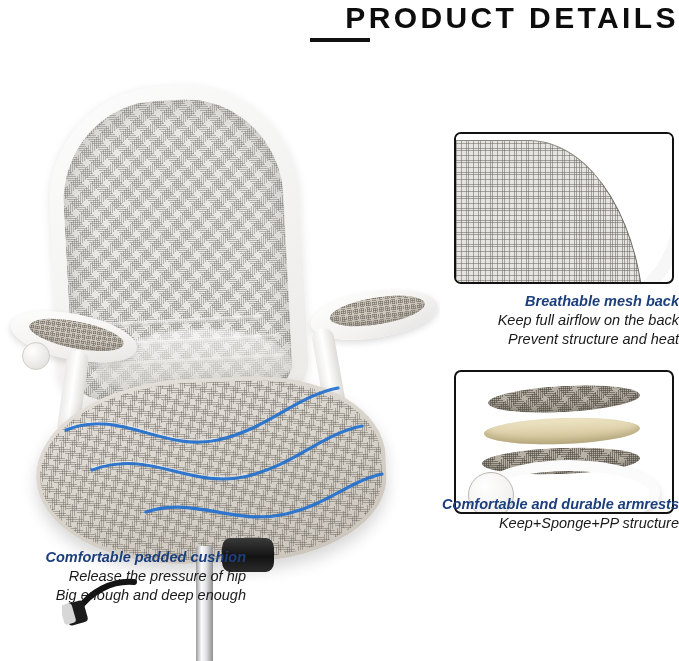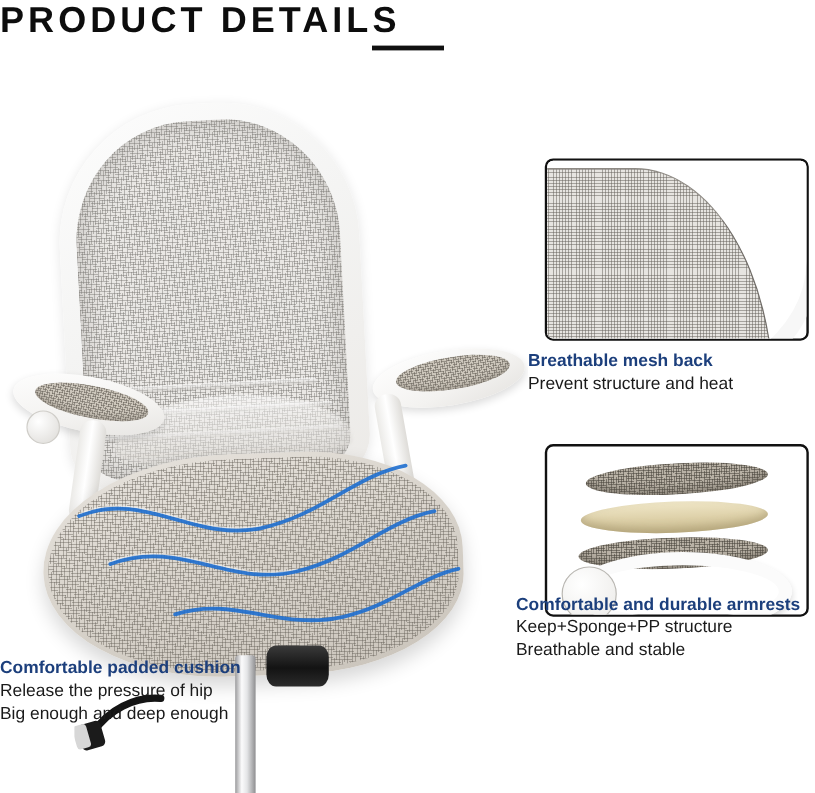--- a/index.html
+++ b/index.html
@@ -1,21 +1,21 @@
 <!DOCTYPE html>
 <html><head>
 <meta charset="utf-8">
 <style>
   html,body{margin:0;padding:0;background:#fff;}
   body{width:679px;height:661px;position:relative;overflow:hidden;
        font-family:"Liberation Sans","DejaVu Sans",sans-serif;color:#111;}
 
   
   #header{position:absolute;left:0;top:0;width:679px;height:78px;}
-  #title{position:absolute;left:0;top:2px;width:679px;text-align:left;
+  #title{position:absolute;left:0;top:2px;width:679px;text-align:right;
          font-size:30px;font-weight:bold;letter-spacing:3.4px;color:#0d0d0d;
          line-height:32px;}
   #title-rule{position:absolute;left:50%;top:38px;width:60px;height:4px;
               margin-left:-30px;background:#111;}
   #subtitle{position:absolute;left:0;top:48px;width:679px;text-align:center;
             font-size:19px;font-weight:normal;letter-spacing:1.1px;
             color:#1c3f7c;line-height:24px;}
 
   
   #photo{position:absolute;left:0;top:78px;width:440px;height:583px;overflow:hidden;}
@@ -102,28 +102,28 @@
   .pa-sponge{background:linear-gradient(180deg,#f0e7c8,#ddd0a8 55%,#cbbd92);
     box-shadow:inset 0 -4px 7px rgba(150,135,95,.45);}
   .pa-frame{position:absolute;left:22px;top:88px;width:160px;height:44px;
     border:11px solid #fbfbfb;border-radius:50%;
     box-shadow:0 3px 6px rgba(0,0,0,.16);}
   .pa-hub{position:absolute;left:12px;top:100px;width:44px;height:44px;
     border-radius:50%;background:radial-gradient(circle at 36% 32%,#fff,#ebeae7);
     border:1.5px solid #b9b7b2;}
 
   
-  .callout{position:absolute;text-align:left;}
+  .callout{position:absolute;text-align:right;font-style:italic;}
   .co-head{font-size:14.5px;font-weight:bold;color:#1c3f7c;line-height:19px;
            white-space:nowrap;}
   .co-line{font-size:14.5px;font-weight:normal;color:#1a1a1a;line-height:19px;
            white-space:nowrap;}
   #callout-mesh{left:440px;top:292px;width:239px;}
   #callout-arm{left:430px;top:495px;width:249px;}
-  #callout-cushion{left:0px;top:548px;width:226px;}
+  #callout-cushion{left:0px;top:548px;width:226px;padding-left:20px;}
 </style>
 </head>
 <body>
 
 <div id="header">
   <div id="title">PRODUCT DETAILS</div>
   <div id="title-rule"></div>
 </div>
 
 <div id="photo">
@@ -175,34 +175,34 @@
 
 </div>
 
 <div class="panel" id="panel-mesh">
   <div class="pm-frame"></div>
   <div class="pm-mesh"></div>
 </div>
 
 <div class="callout" id="callout-mesh">
   <div class="co-head">Breathable mesh back</div>
+  <div class="co-line">Keep full airflow on the back</div>
   <div class="co-line">Prevent structure and heat</div>
 </div>
 
 <div class="panel" id="panel-arm">
   <div class="pa-strip pa-mesh" style="left:32px;top:14px;width:152px;transform:rotate(-3deg);"></div>
   <div class="pa-strip pa-sponge" style="left:28px;top:46px;width:156px;transform:rotate(-2deg);"></div>
   <div class="pa-strip pa-mesh" style="left:26px;top:76px;width:158px;transform:rotate(-2deg);"></div>
   <div class="pa-frame"></div>
   <div class="pa-hub"></div>
 </div>
 
 <div class="callout" id="callout-arm">
   <div class="co-head">Comfortable and durable armrests</div>
   <div class="co-line">Keep+Sponge+PP structure</div>
-  <div class="co-line">Breathable and stable</div>
 </div>
 
 <div class="callout" id="callout-cushion">
   <div class="co-head">Comfortable padded cushion</div>
   <div class="co-line">Release the pressure of hip</div>
   <div class="co-line">Big enough and deep enough</div>
 </div>
 
 </body></html>

